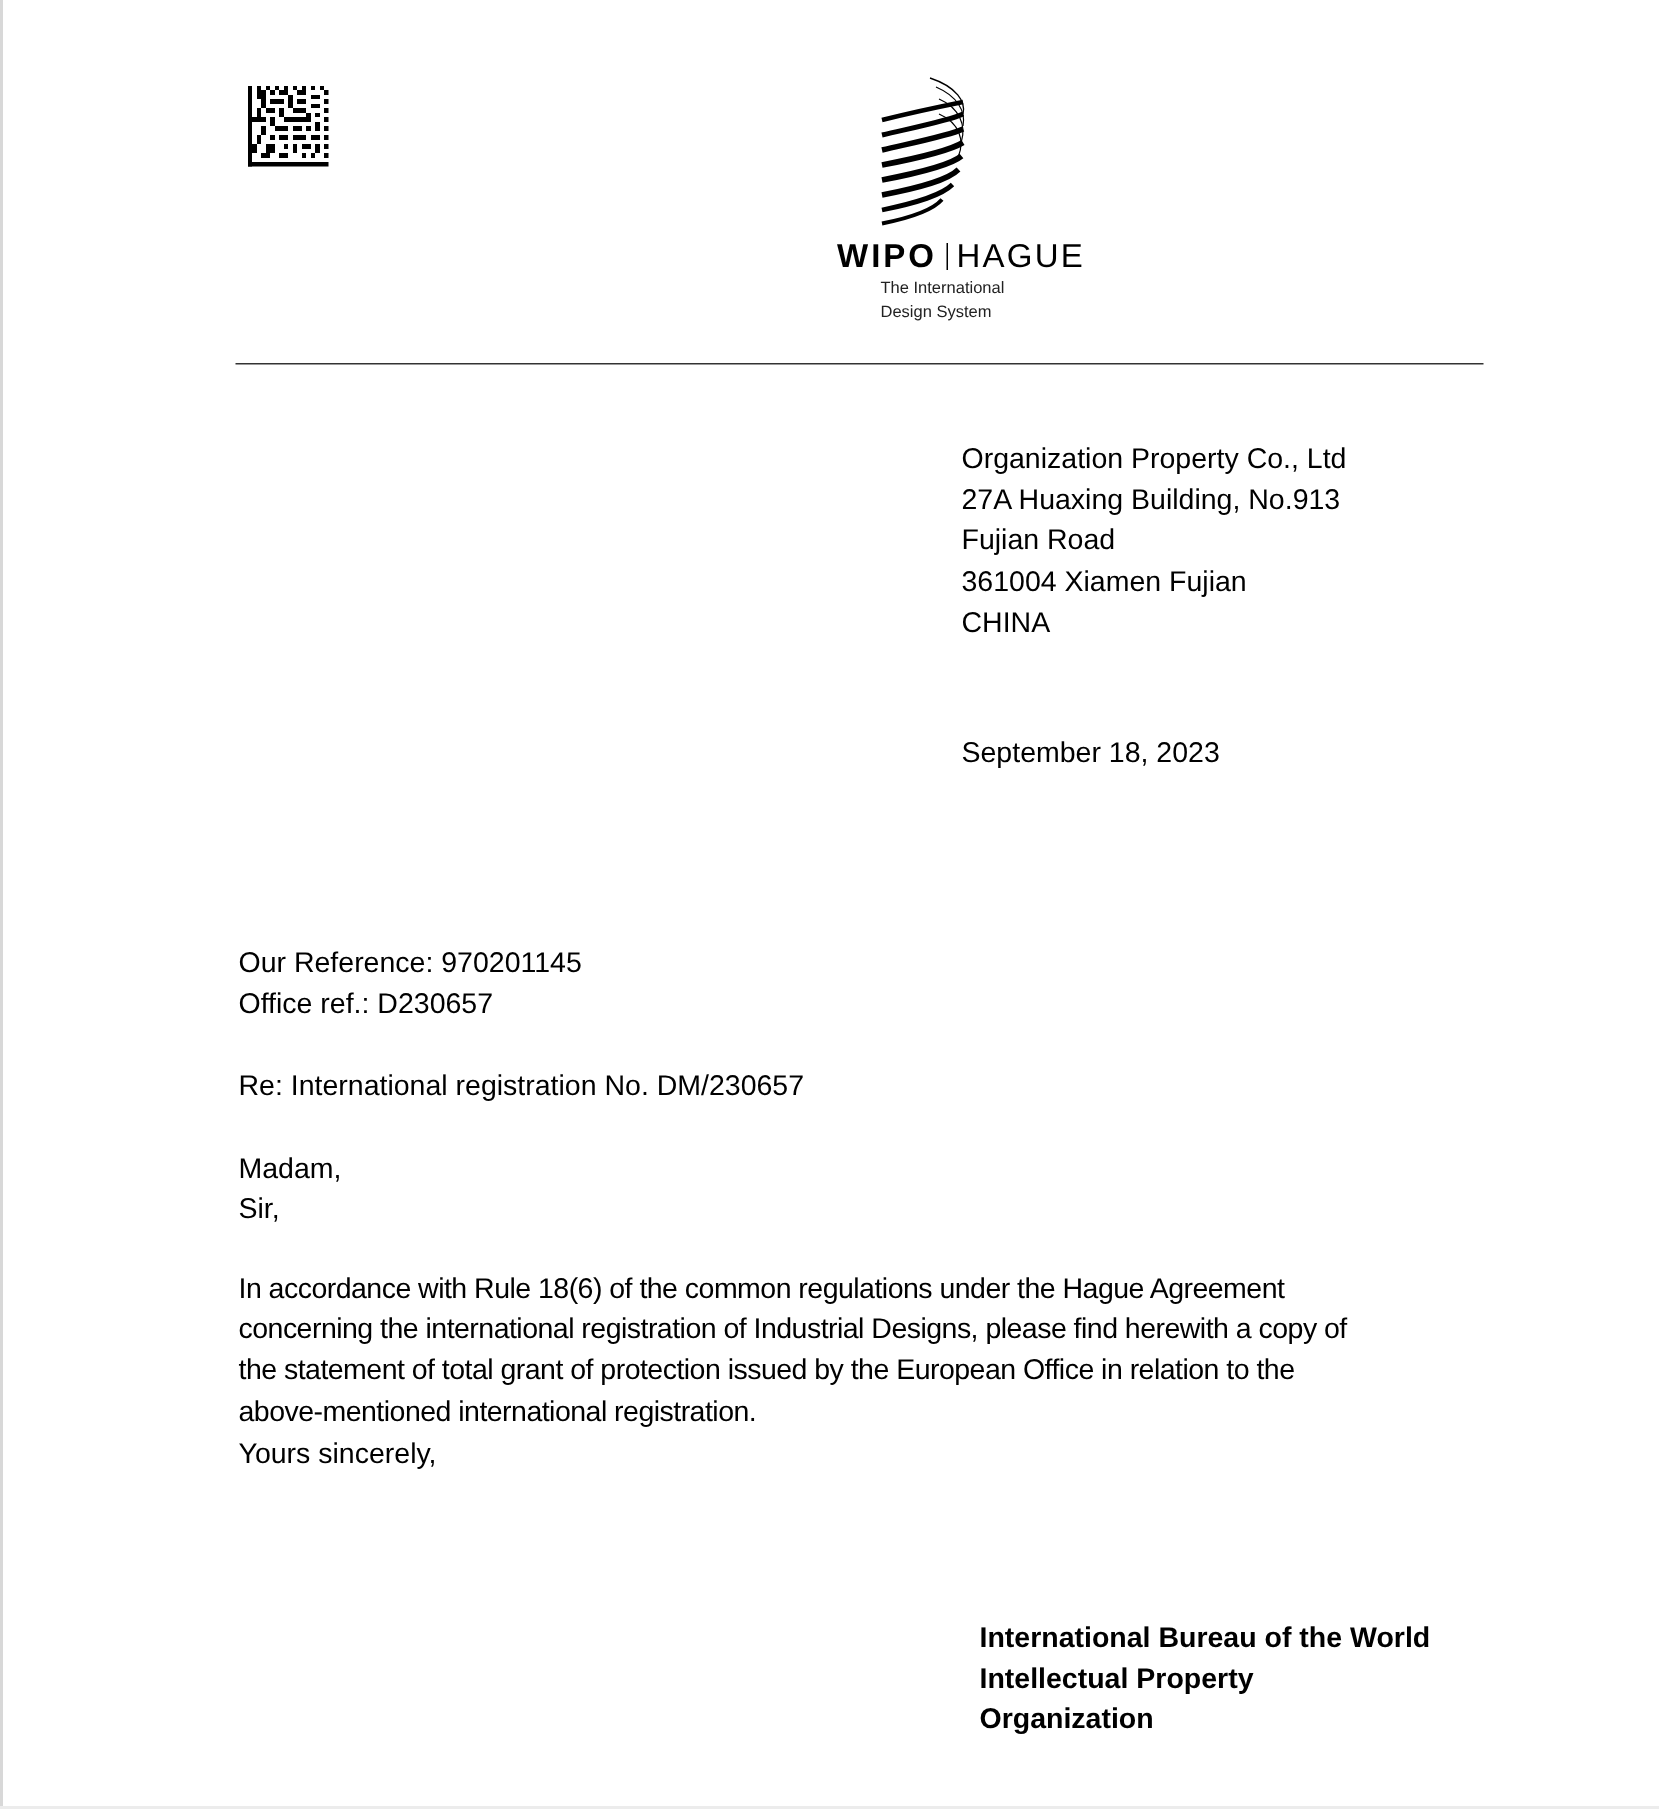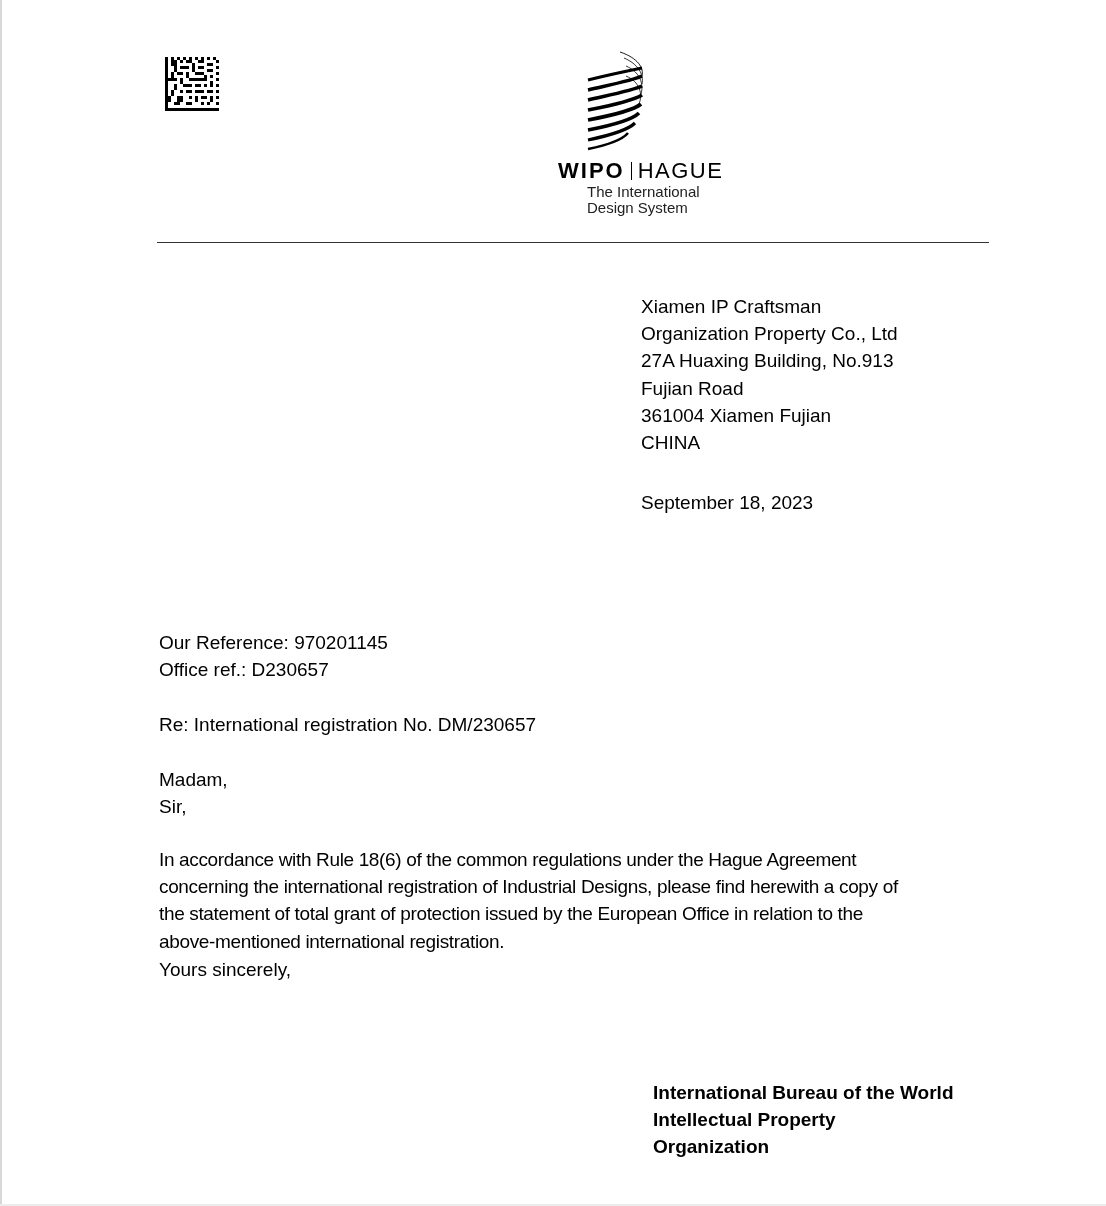--- a/index.html
+++ b/index.html
@@ -12,21 +12,21 @@
   .datamatrix { position: absolute; left: 165px; top: 57px; width: 54px; height: 54px; }
   .logo { position: absolute; left: 556px; top: 50px; width: 200px; height: 170px; }
   .logo svg.globe { position: absolute; left: 30px; top: 0; }
   .logo-word {
     position: absolute; left: 2px; top: 108px; font-size: 22px; letter-spacing: 1px; white-space: nowrap;
     font-family: "Liberation Sans", sans-serif;
   }
   .logo-word .wipo { font-weight: bold; letter-spacing: 2px; }
   .logo-word .sep { display: inline-block; width: 1px; height: 18px; background: #000; margin: 0 6px 0 6px; vertical-align: -2px; }
   .logo-word .hague { letter-spacing: 1.5px; text-align: center; }
-  .logo-sub { position: absolute; left: 31px; top: 134px; font-size: 15px; line-height: 16px; color: #222; white-space: nowrap; }
+  .logo-sub { position: absolute; left: 31px; top: 134px; font-size: 11px; line-height: 16px; color: #222; white-space: nowrap; }
   .rule { position: absolute; left: 157px; top: 242px; width: 832px; height: 1px; background: #333; }
   .text { position: absolute; font-size: 19px; line-height: 27.2px; white-space: nowrap; }
   .address { left: 641px; top: 293px; }
   .date { left: 641px; top: 489px; }
   .refs { left: 159px; top: 629px; }
   .re { left: 159px; top: 711px; }
   .salutation { left: 159px; top: 766px; }
   .body-para { left: 159px; top: 846px; font-size: 19px; line-height: 27.2px; letter-spacing: -0.35px; }
   .closing { left: 159px; top: 956px; }
   .signature { left: 641px; top: 1079px; font-weight: bold; margin-left: 12px; }
@@ -120,21 +120,20 @@
   <div class="logo-word"><span class="wipo">WIPO</span><span class="sep"></span><span class="hague">HAGUE</span></div>
   <div class="logo-sub">
     <span class="line">The International</span>
     <span class="line">Design System</span>
   </div>
 </div>
 
 <div class="rule"></div>
 
 <div class="text address">
-  <span class="line">Xiamen IP Craftsman</span>
   <span class="line">Organization Property Co., Ltd</span>
   <span class="line">27A Huaxing Building, No.913</span>
   <span class="line">Fujian Road</span>
   <span class="line">361004 Xiamen Fujian</span>
   <span class="line">CHINA</span>
 </div>
 
 <div class="text date">September 18, 2023</div>
 
 <div class="text refs">

